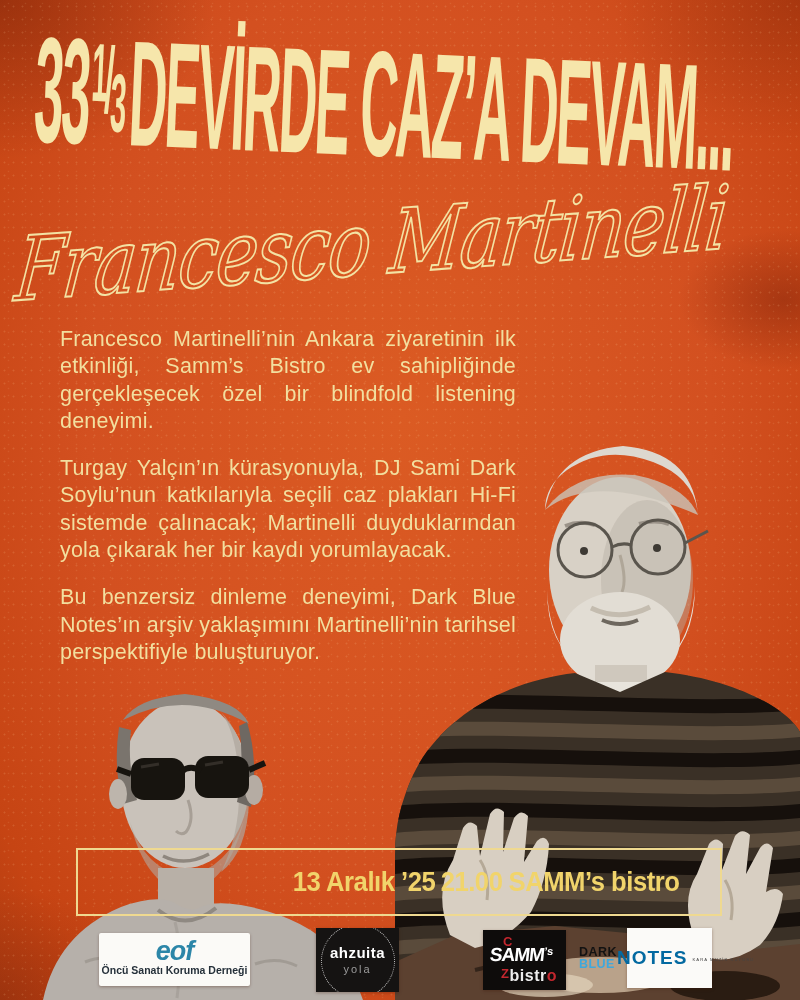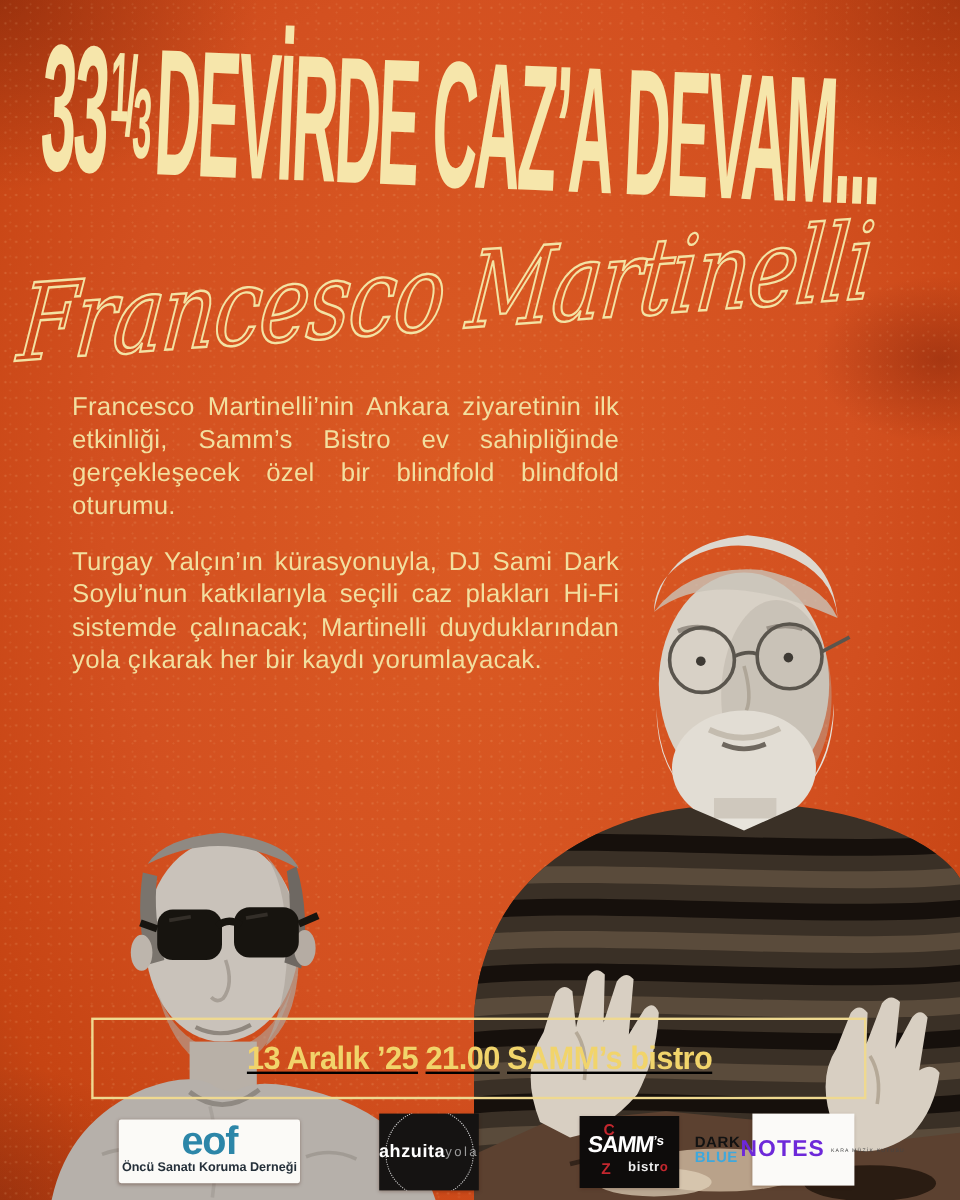--- a/index.html
+++ b/index.html
@@ -42,69 +42,68 @@
     text-align:justify;letter-spacing:0.2px;
   }
   
   .photo{position:absolute;z-index:1;}
   .photo-right{left:395px;top:430px;width:405px;height:570px;}
   .photo-left{left:25px;top:672px;width:345px;height:328px;}
   
   .info-box{
     position:absolute;left:76px;top:848px;width:646px;height:68px;z-index:5;
     border:2px solid #EFD990;box-sizing:border-box;
-    display:flex;align-items:center;justify-content:center;
+    display:flex;align-items:center;justify-content:flex-end;
     padding:0 36px 0 38px;
-    text-decoration:underline;
   }
   .info-item{
     color:#F1D46B;font-weight:700;font-size:27px;letter-spacing:-0.5px;
     transform:scaleX(0.95);white-space:nowrap;
   }
   
   .logos{position:absolute;left:0;top:0;width:800px;height:1000px;z-index:6;pointer-events:none;}
   .logo{position:absolute;box-sizing:border-box;}
   .logo-eof{
     left:99px;top:933px;width:151px;height:53px;background:#FBFAF7;border-radius:2px;
     display:flex;flex-direction:column;align-items:center;justify-content:center;
     box-shadow:0 1px 3px rgba(60,20,5,0.35);
   }
   .eof-name{
-    font-weight:800;font-size:33px;line-height:0.85;
+    font-style:italic;font-weight:800;font-size:27px;line-height:0.85;
     color:#2C86A8;letter-spacing:-1px;margin-top:-3px;
   }
   .eof-sub{font-size:10.5px;font-weight:700;color:#25303A;white-space:nowrap;margin-top:2px;text-align:center;}
   .logo-ahzuita{
     left:316px;top:928px;width:83px;height:64px;background:#151312;overflow:hidden;
-    display:flex;flex-direction:row;align-items:center;justify-content:center;
+    display:flex;flex-direction:column;align-items:center;justify-content:center;
     box-shadow:0 1px 3px rgba(60,20,5,0.35);
   }
   .ahz-ring{position:absolute;left:5px;top:-4px;width:72px;height:72px;border-radius:50%;
     border:1.6px dotted rgba(255,255,255,0.75);}
   .ahz-name{color:#FFFFFF;font-weight:800;font-size:15px;letter-spacing:0.5px;line-height:1.1;}
   .ahz-sub{color:#9B9B9B;font-size:11px;letter-spacing:2px;line-height:1.1;margin-top:1px;}
   .logo-samm{
     left:483px;top:930px;width:83px;height:60px;background:#0E0C0B;overflow:hidden;
     box-shadow:0 1px 3px rgba(60,20,5,0.35);
   }
   .samm-c{position:absolute;left:20px;top:4px;color:#C3272E;font-weight:800;font-size:13px;}
   .samm-main{position:absolute;left:7px;top:14px;color:#FFFFFF;font-weight:800;font-size:19px;
     letter-spacing:-1px;transform:skewX(-6deg);}
   .samm-s{font-size:11px;font-weight:700;vertical-align:6px;letter-spacing:0;}
   .samm-z{position:absolute;left:18px;top:36px;color:#C3272E;font-weight:800;font-size:13px;}
-  .samm-bistro{position:absolute;right:9px;top:37px;color:#EDEDED;font-weight:700;font-size:11px;letter-spacing:0.5px;}
+  .samm-bistro{position:absolute;right:9px;top:37px;color:#EDEDED;font-weight:700;font-size:16px;letter-spacing:0.5px;}
   .samm-o{color:#C3272E;}
   .logo-dbn{
     left:627px;top:928px;width:85px;height:60px;background:#FBFAF8;
     display:flex;flex-direction:row;align-items:center;justify-content:center;
     box-shadow:0 1px 3px rgba(60,20,5,0.35);
   }
   .dbn-line1{font-weight:800;font-size:12.5px;letter-spacing:0.5px;color:#121212;line-height:1;}
   .dbn-blue{color:#3FA8DC;}
-  .dbn-line2{font-weight:800;font-size:19px;letter-spacing:1px;color:#6d28d9;line-height:0.95;}
+  .dbn-line2{font-weight:800;font-size:19px;letter-spacing:1px;color:#0369a1;line-height:0.95;}
   .dbn-tag{font-size:5px;letter-spacing:1.2px;color:#444;margin-top:2px;white-space:nowrap;transform:scale(0.85);}
 </style>
 </head>
 <body>
 
 <div class="poster">
 
   <svg class="photo photo-left" viewBox="0 0 345 328" aria-hidden="true">
     <ellipse cx="160" cy="112" rx="64" ry="84" fill="#C9C2BA"></ellipse>
     <path d="M196,40 Q225,70 224,130 Q222,180 196,200 Q216,160 214,110 Q212,62 196,40 Z" fill="#AEA59C" opacity="0.7"></path>
@@ -190,22 +189,23 @@
     <div class="title">
       <span>33</span><span class="frac"><span class="num">1</span><span class="slash">/</span><span class="den">3</span></span><span>DEVİRDE CAZ’A DEVAM...</span>
     </div>
   </div>
 
   <div class="script-wrap">
     <div class="script-name">Francesco Martinelli</div>
   </div>
 
   <div class="copy">
-    <p>Francesco Martinelli’nin Ankara ziyaretinin ilk etkinliği, Samm’s Bistro ev sahipliğinde gerçekleşecek özel bir blindfold blindfold oturumu.</p>
+    <p>Francesco Martinelli’nin Ankara ziyaretinin ilk etkinliği, Samm’s Bistro ev sahipliğinde gerçekleşecek özel bir blindfold listening deneyimi.</p>
     <p>Turgay Yalçın’ın kürasyonuyla, DJ Sami Dark Soylu’nun katkılarıyla seçili caz plakları Hi-Fi sistemde çalınacak; Martinelli duyduklarından yola çıkarak her bir kaydı yorumlayacak.</p>
+    <p>Bu benzersiz dinleme deneyimi, Dark Blue Notes’ın arşiv yaklaşımını Martinelli’nin tarihsel perspektifiyle buluşturuyor.</p>
   </div>
 
   <div class="info-box">
     <span class="info-item">13 Aralık ’25</span>
     <span class="info-item">21.00</span>
     <span class="info-item">SAMM’s bistro</span>
   </div>
 
   <div class="logos">
 

